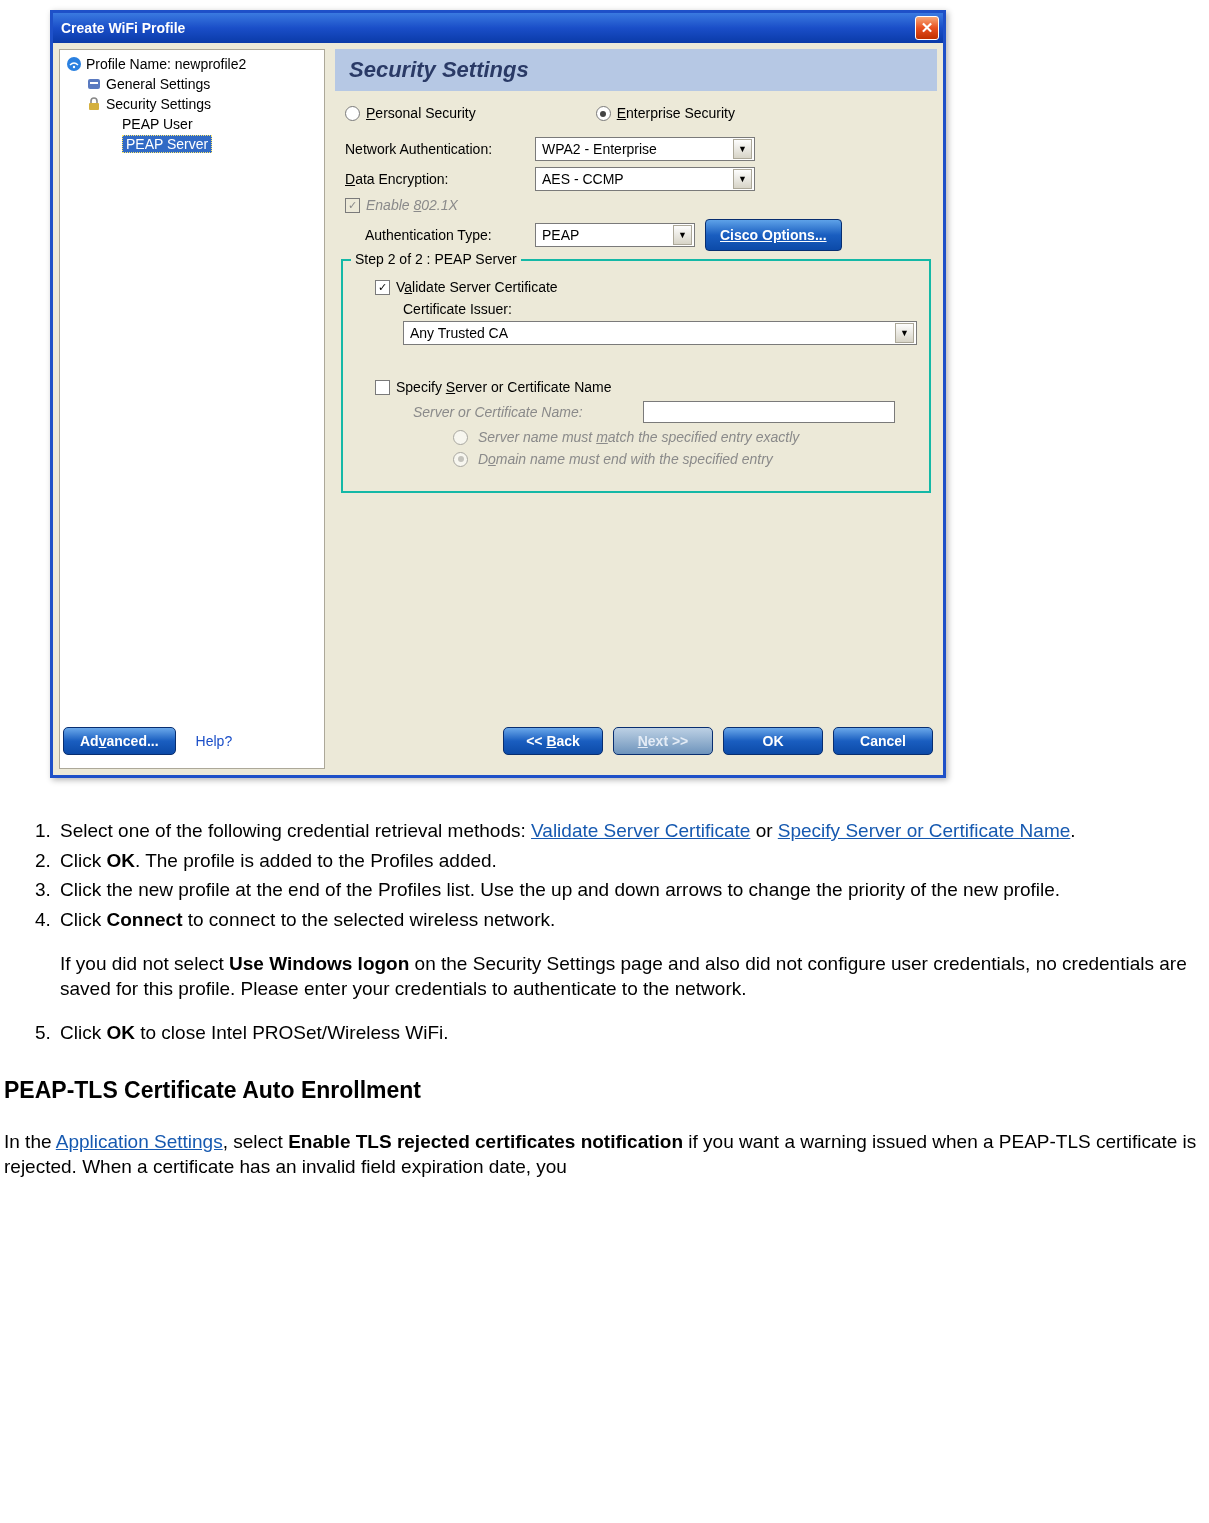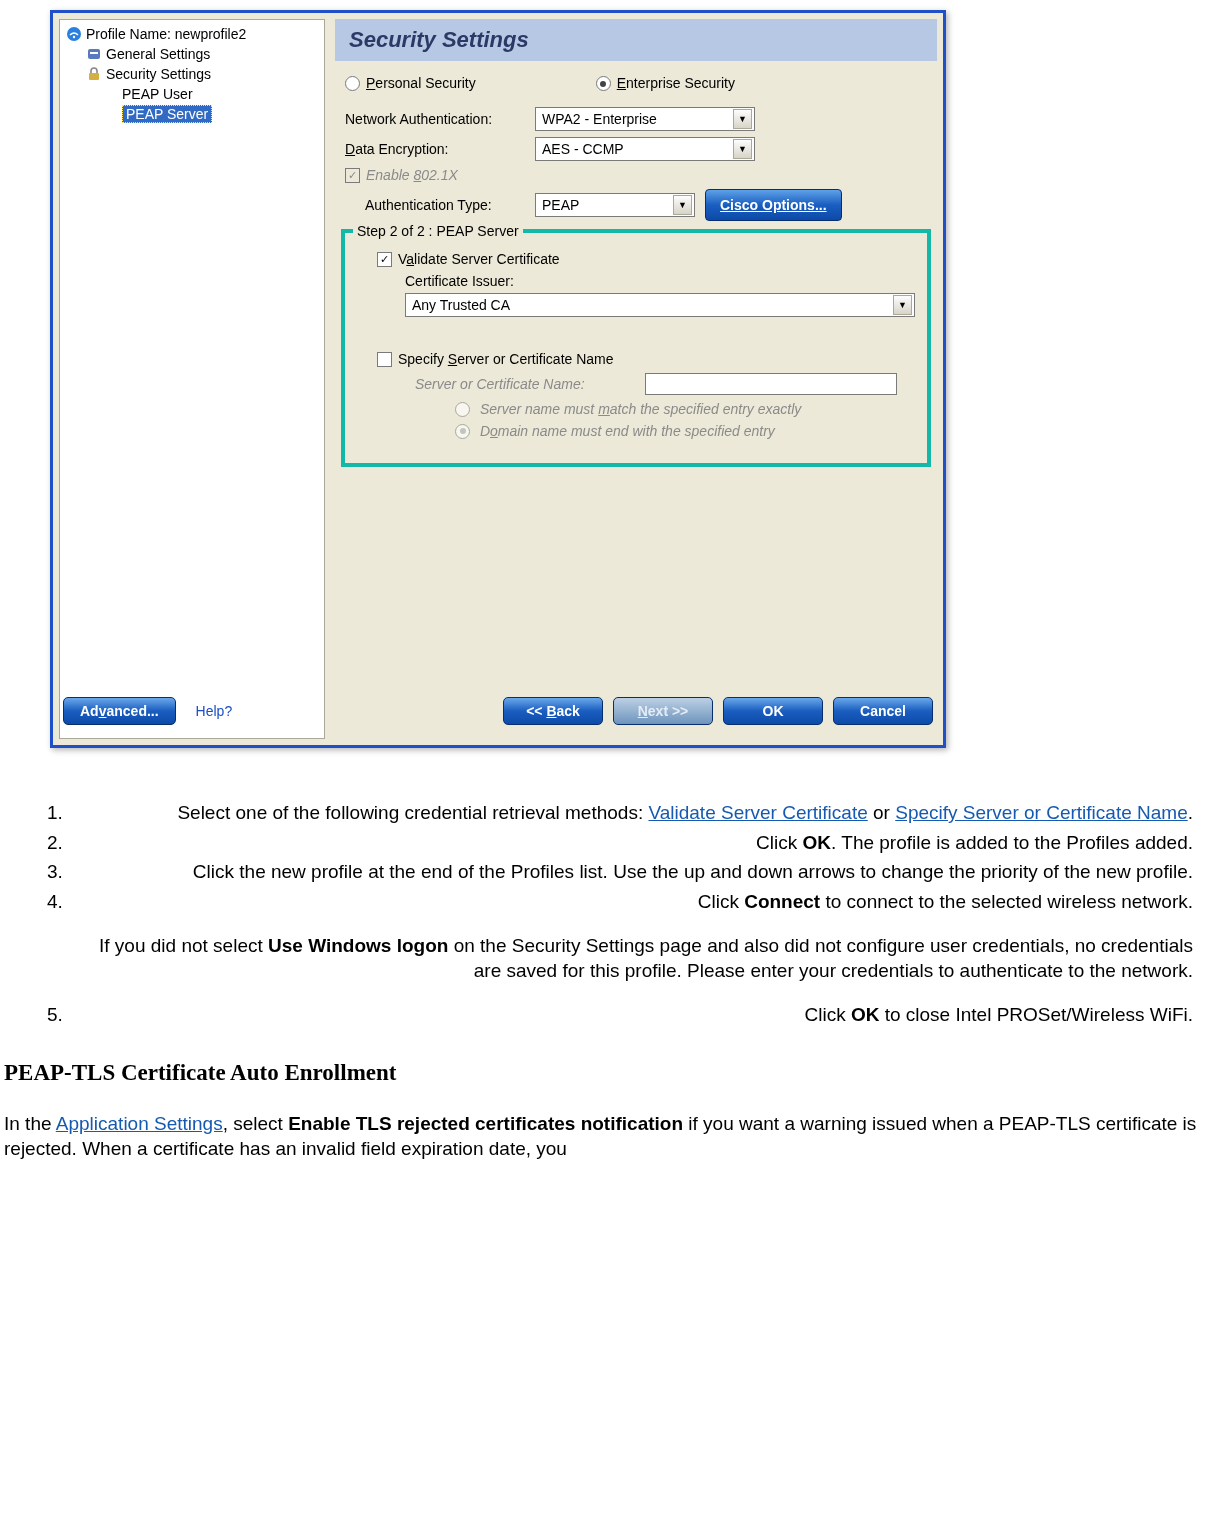--- a/index.html
+++ b/index.html
@@ -134,21 +134,21 @@
     color:#fff;
     border:1px solid #082e70;
     border-radius:4px;
     font-family: "Trebuchet MS", Arial, sans-serif;
     font-weight:bold;
     font-size:14px;
     text-decoration:underline;
     cursor:pointer;
   }
   .groupbox {
-    border:4px solid #14b8a6;
+    border:2px solid #14b8a6;
     margin:8px 6px 6px 6px;
     padding:12px 12px 18px 12px;
     position:relative;
   }
   .groupbox-legend {
     position:absolute;
     top:-10px;
     left:8px;
     background:#ece9d8;
     padding:0 4px;
@@ -191,39 +191,44 @@
     margin-left:10px;
     cursor:pointer;
   }
   .spacer {flex:1;}
 
   .doc-text {
     padding: 40px 4px 0 4px;
     font-size:19px;
     line-height:1.35;
   }
-  .doc-text ol {margin:12px;padding-left:52px;text-align:right;}
+  .doc-text ol {margin:0;padding-left:52px;}
   .doc-text li {margin-bottom:4px; padding-left:4px;}
   .doc-text a {color:#1659b0;text-decoration:underline;}
   .doc-text .para {margin:18px 0 18px 0;}
   .doc-h3 {
     font-size:23px;
     font-weight:bold;
     margin:30px 0 22px 0;
-    font-family:Liberation Serif, serif;
   }
 </style>
 </head>
 <body>
 
 <div class="page">
 
   <div class="dialog-wrap">
     <div class="dialog">
 
+      <div class="titlebar">
+        <span class="titlebar-text">Create WiFi Profile</span>
+        <div class="close-btn">
+          <span>✕</span>
+        </div>
+      </div>
 
       <div class="dialog-body">
 
         <div class="tree-pane">
           <div class="tree-row">
             <span class="tree-icon">
               <svg width="16" height="16">
                   <circle cx="8" cy="8" r="7" fill="#2a80e0"></circle>
                   <path d="M4 9 Q8 5 12 9" stroke="#fff" stroke-width="1.4" fill="none"></path>
                   <circle cx="8" cy="11" r="1.2" fill="#fff"></circle>

